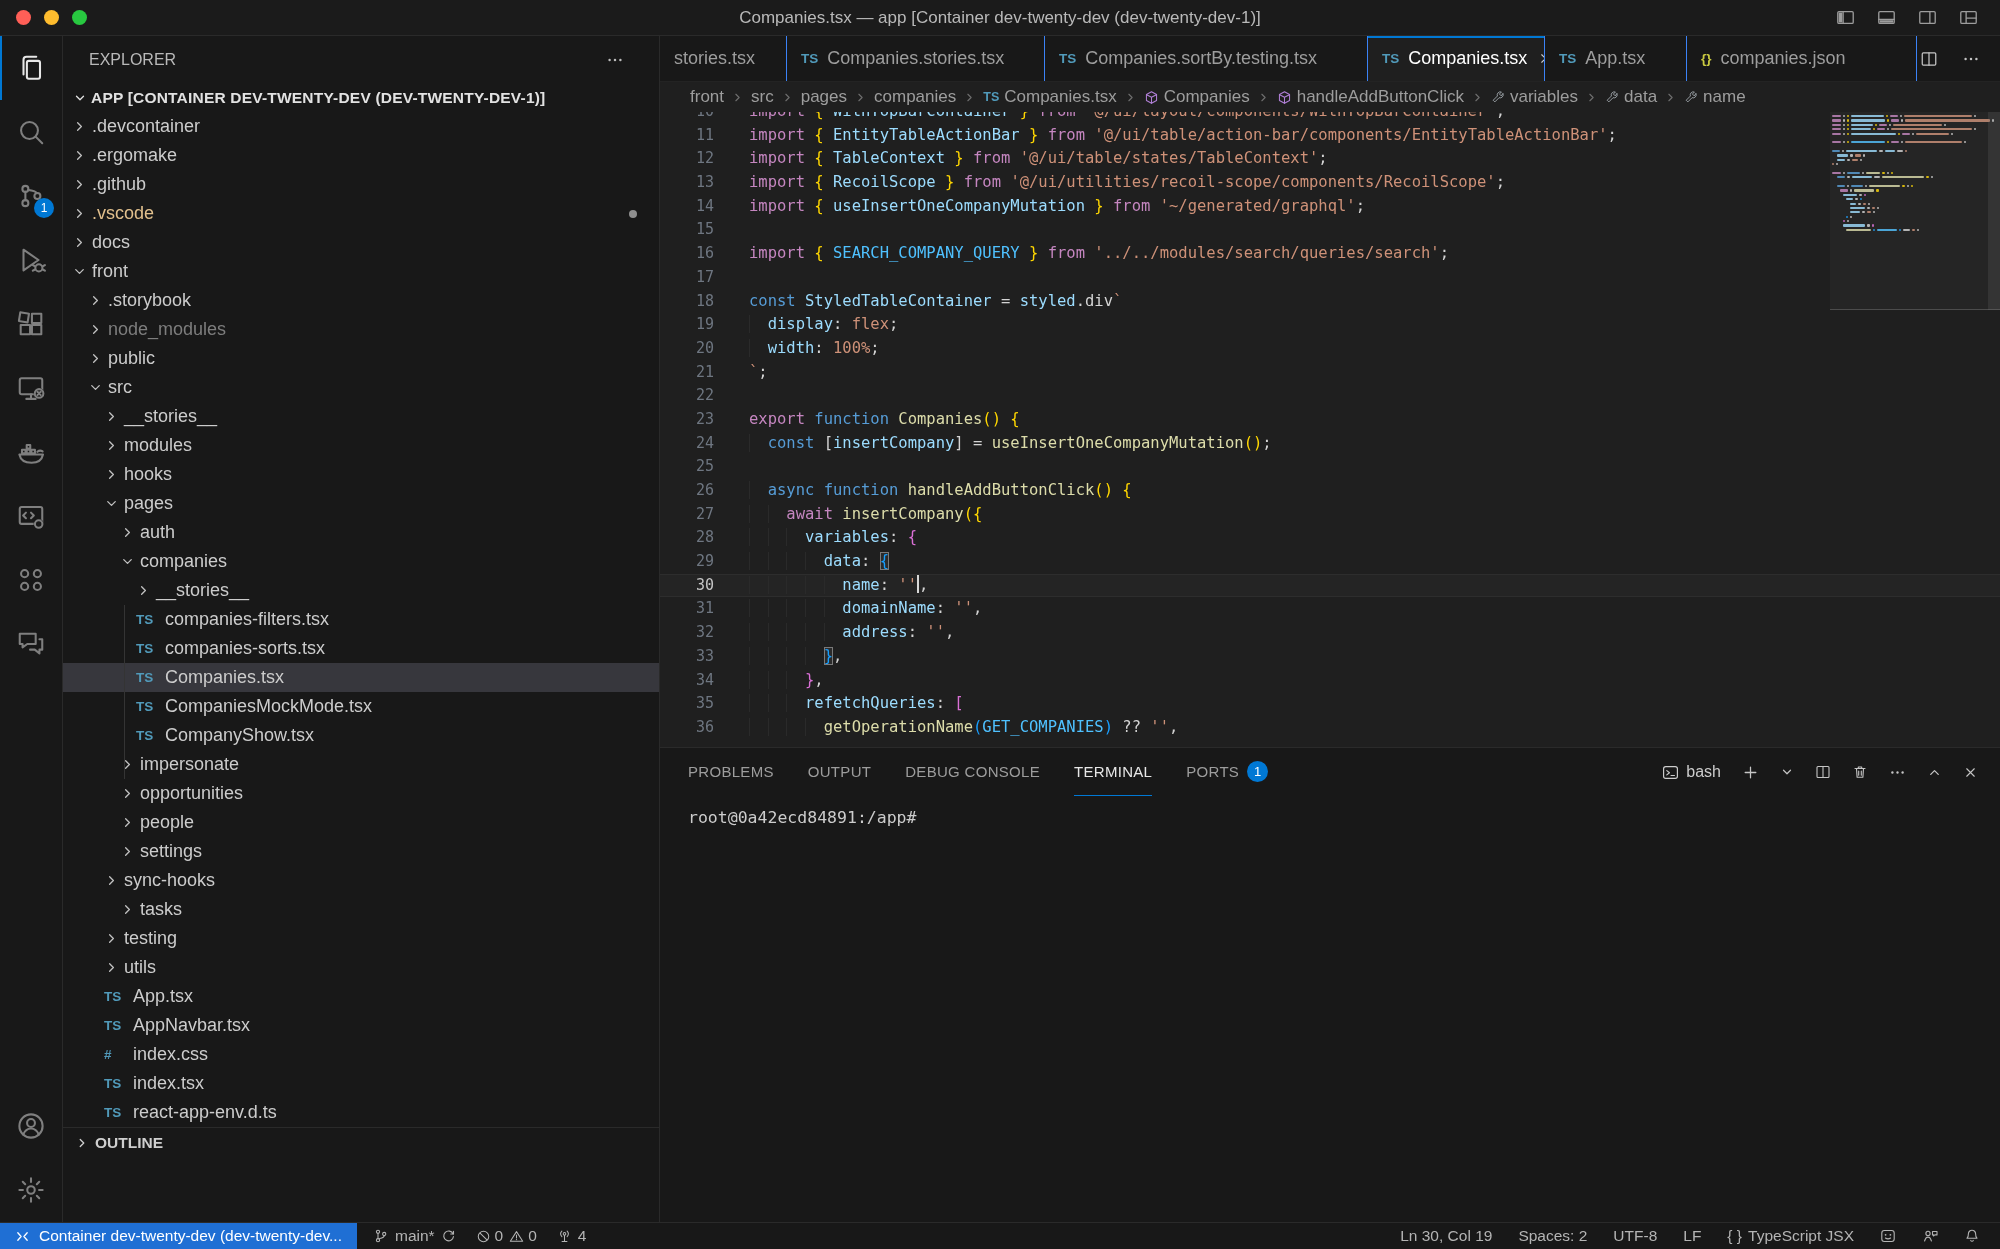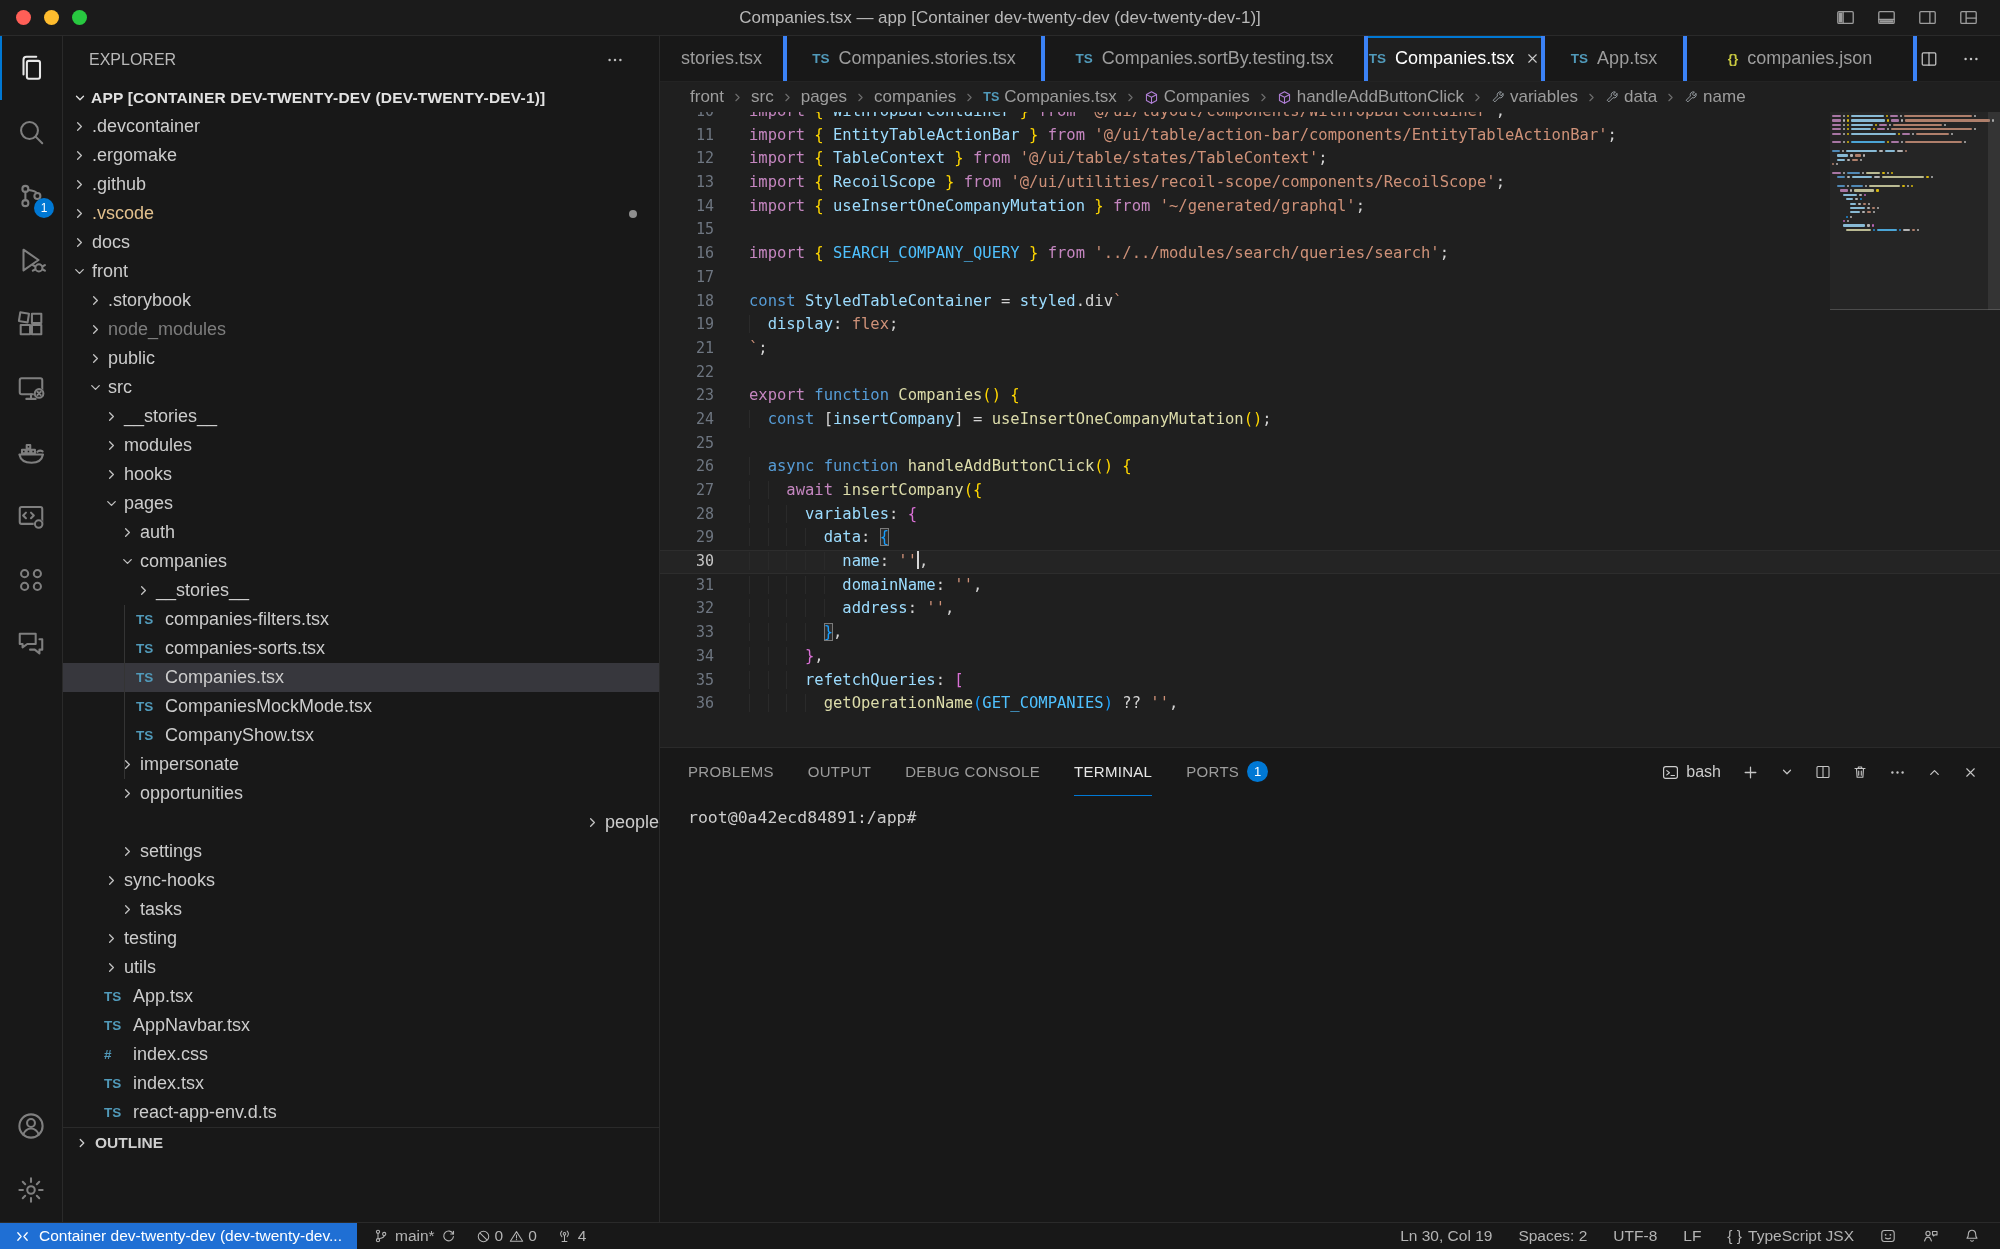--- a/index.html
+++ b/index.html
@@ -40,21 +40,21 @@
   .row.modified .label { color:#e2c08d; }
   .fico { flex:none; width:24px; font-size:13.5px; font-weight:bold; color:#519aba; text-align:left; }
   .gitdot { position:absolute; right:22px; top:11px; width:8px; height:8px; border-radius:50%; background:#8f8f8f; }
   .tree-guide { position:absolute; width:1px; background:#343434; left:61px; }
   .sb-foot-row { height:30px; display:flex; align-items:center; border-top:1px solid #2a2a2a; font-weight:bold; font-size:15.5px; color:#cfcfcf; padding-left:12px; }
   .sb-foot-row .chev { margin-right:6px; }
 
   
   .editor-col { flex:1; display:flex; flex-direction:column; min-width:0; }
   .tabs { height:46px; background:#181818; display:flex; border-bottom:1px solid #232323; }
-  .tab { flex:none; display:flex; align-items:center; gap:9px; padding:0 14px; font-size:18px; color:#9d9d9d; border-right:4px solid #3b82f6; overflow:hidden; white-space:nowrap;justify-content:center; }
+  .tab { flex:none; display:flex; align-items:center; gap:9px; padding:0 14px; font-size:18px; color:#9d9d9d; border-right:1px solid #3b82f6; overflow:hidden; white-space:nowrap; }
   .tab.active { background:#1f1f1f; color:#ffffff; box-shadow:inset 0 2px 0 #0078d4; }
   .tab .tico { font-size:13.5px; font-weight:bold; color:#519aba; }
   .tab .tico.json { color:#cbcb41; }
   .tab-close { color:#cccccc; margin-left:2px; }
   .tab-actions { margin-left:auto; display:flex; align-items:center; gap:24px; padding-right:20px; color:#c5c5c5; }
 
   .breadcrumbs { height:30px; display:flex; align-items:center; padding-left:30px; font-size:17px; color:#9d9d9d; background:#1f1f1f; }
   .bc-item { display:flex; align-items:center; gap:5px; white-space:nowrap; }
   .bc-sep { color:#6e6e6e; margin:0 7px; }
   .bc-ico-ts { font-size:12.5px; font-weight:bold; color:#519aba; }
@@ -422,21 +422,21 @@
           <span class="label">impersonate</span>
         </div>
         <div class="row" style="padding-left: 57px;">
           <span class="chev">
             <svg width="15" height="15" viewBox="0 0 16 16" fill="none" stroke="currentColor" stroke-width="1.4" stroke-linecap="round" stroke-linejoin="round">
               <path d="M6 4l4 4-4 4"></path>
             </svg>
           </span>
           <span class="label">opportunities</span>
         </div>
-        <div class="row" style="padding-left: 57px; justify-content: flex-end;">
+        <div class="row" style="padding-left: 57px;">
           <span class="chev">
             <svg width="15" height="15" viewBox="0 0 16 16" fill="none" stroke="currentColor" stroke-width="1.4" stroke-linecap="round" stroke-linejoin="round">
               <path d="M6 4l4 4-4 4"></path>
             </svg>
           </span>
           <span class="label">people</span>
         </div>
         <div class="row" style="padding-left: 57px;">
           <span class="chev">
             <svg width="15" height="15" viewBox="0 0 16 16" fill="none" stroke="currentColor" stroke-width="1.4" stroke-linecap="round" stroke-linejoin="round">
@@ -665,20 +665,21 @@
           <div class="line"><span class="ln">10</span><span class="lc"><span class="tk" style="color:#C586C0">import</span><span class="tk" style="color:#D4D4D4"> </span><span class="tk" style="color:#FFD700">{</span><span class="tk" style="color:#9CDCFE"> WithTopBarContainer </span><span class="tk" style="color:#FFD700">}</span><span class="tk" style="color:#C586C0"> from</span><span class="tk" style="color:#D4D4D4"> </span><span class="tk" style="color:#CE9178">'@/ui/layout/components/WithTopBarContainer'</span><span class="tk" style="color:#D4D4D4">;</span></span></div>
           <div class="line"><span class="ln">11</span><span class="lc"><span class="tk" style="color:#C586C0">import</span><span class="tk" style="color:#D4D4D4"> </span><span class="tk" style="color:#FFD700">{</span><span class="tk" style="color:#9CDCFE"> EntityTableActionBar </span><span class="tk" style="color:#FFD700">}</span><span class="tk" style="color:#C586C0"> from</span><span class="tk" style="color:#D4D4D4"> </span><span class="tk" style="color:#CE9178">'@/ui/table/action-bar/components/EntityTableActionBar'</span><span class="tk" style="color:#D4D4D4">;</span></span></div>
           <div class="line"><span class="ln">12</span><span class="lc"><span class="tk" style="color:#C586C0">import</span><span class="tk" style="color:#D4D4D4"> </span><span class="tk" style="color:#FFD700">{</span><span class="tk" style="color:#9CDCFE"> TableContext </span><span class="tk" style="color:#FFD700">}</span><span class="tk" style="color:#C586C0"> from</span><span class="tk" style="color:#D4D4D4"> </span><span class="tk" style="color:#CE9178">'@/ui/table/states/TableContext'</span><span class="tk" style="color:#D4D4D4">;</span></span></div>
           <div class="line"><span class="ln">13</span><span class="lc"><span class="tk" style="color:#C586C0">import</span><span class="tk" style="color:#D4D4D4"> </span><span class="tk" style="color:#FFD700">{</span><span class="tk" style="color:#9CDCFE"> RecoilScope </span><span class="tk" style="color:#FFD700">}</span><span class="tk" style="color:#C586C0"> from</span><span class="tk" style="color:#D4D4D4"> </span><span class="tk" style="color:#CE9178">'@/ui/utilities/recoil-scope/components/RecoilScope'</span><span class="tk" style="color:#D4D4D4">;</span></span></div>
           <div class="line"><span class="ln">14</span><span class="lc"><span class="tk" style="color:#C586C0">import</span><span class="tk" style="color:#D4D4D4"> </span><span class="tk" style="color:#FFD700">{</span><span class="tk" style="color:#9CDCFE"> useInsertOneCompanyMutation </span><span class="tk" style="color:#FFD700">}</span><span class="tk" style="color:#C586C0"> from</span><span class="tk" style="color:#D4D4D4"> </span><span class="tk" style="color:#CE9178">'~/generated/graphql'</span><span class="tk" style="color:#D4D4D4">;</span></span></div>
           <div class="line"><span class="ln">15</span><span class="lc"></span></div>
           <div class="line"><span class="ln">16</span><span class="lc"><span class="tk" style="color:#C586C0">import</span><span class="tk" style="color:#D4D4D4"> </span><span class="tk" style="color:#FFD700">{</span><span class="tk" style="color:#4FC1FF"> SEARCH_COMPANY_QUERY </span><span class="tk" style="color:#FFD700">}</span><span class="tk" style="color:#C586C0"> from</span><span class="tk" style="color:#D4D4D4"> </span><span class="tk" style="color:#CE9178">'../../modules/search/queries/search'</span><span class="tk" style="color:#D4D4D4">;</span></span></div>
           <div class="line"><span class="ln">17</span><span class="lc"></span></div>
           <div class="line"><span class="ln">18</span><span class="lc"><span class="tk" style="color:#569CD6">const</span><span class="tk" style="color:#D4D4D4"> </span><span class="tk" style="color:#9CDCFE">StyledTableContainer</span><span class="tk" style="color:#D4D4D4"> = </span><span class="tk" style="color:#9CDCFE">styled</span><span class="tk" style="color:#D4D4D4">.div</span><span class="tk" style="color:#CE9178">`</span></span></div>
           <div class="line"><span class="ln">19</span><span class="lc"><span class="tk ind" style="color:#D4D4D4">  </span><span class="tk" style="color:#9CDCFE">display</span><span class="tk" style="color:#D4D4D4">: </span><span class="tk" style="color:#CE9178">flex</span><span class="tk" style="color:#D4D4D4">;</span></span></div>
+          <div class="line"><span class="ln">20</span><span class="lc"><span class="tk ind" style="color:#D4D4D4">  </span><span class="tk" style="color:#9CDCFE">width</span><span class="tk" style="color:#D4D4D4">: </span><span class="tk" style="color:#CE9178">100%</span><span class="tk" style="color:#D4D4D4">;</span></span></div>
           <div class="line"><span class="ln">21</span><span class="lc"><span class="tk" style="color:#CE9178">`</span><span class="tk" style="color:#D4D4D4">;</span></span></div>
           <div class="line"><span class="ln">22</span><span class="lc"></span></div>
           <div class="line"><span class="ln">23</span><span class="lc"><span class="tk" style="color:#C586C0">export</span><span class="tk" style="color:#D4D4D4"> </span><span class="tk" style="color:#569CD6">function</span><span class="tk" style="color:#D4D4D4"> </span><span class="tk" style="color:#DCDCAA">Companies</span><span class="tk" style="color:#FFD700">()</span><span class="tk" style="color:#D4D4D4"> </span><span class="tk" style="color:#FFD700">{</span></span></div>
           <div class="line"><span class="ln">24</span><span class="lc"><span class="tk ind" style="color:#D4D4D4">  </span><span class="tk" style="color:#569CD6">const</span><span class="tk" style="color:#D4D4D4"> [</span><span class="tk" style="color:#9CDCFE">insertCompany</span><span class="tk" style="color:#D4D4D4">] = </span><span class="tk" style="color:#DCDCAA">useInsertOneCompanyMutation</span><span class="tk" style="color:#FFD700">()</span><span class="tk" style="color:#D4D4D4">;</span></span></div>
           <div class="line"><span class="ln">25</span><span class="lc"></span></div>
           <div class="line"><span class="ln">26</span><span class="lc"><span class="tk ind" style="color:#D4D4D4">  </span><span class="tk" style="color:#569CD6">async</span><span class="tk" style="color:#D4D4D4"> </span><span class="tk" style="color:#569CD6">function</span><span class="tk" style="color:#D4D4D4"> </span><span class="tk" style="color:#DCDCAA">handleAddButtonClick</span><span class="tk" style="color:#FFD700">()</span><span class="tk" style="color:#D4D4D4"> </span><span class="tk" style="color:#FFD700">{</span></span></div>
           <div class="line"><span class="ln">27</span><span class="lc"><span class="tk ind" style="color:#D4D4D4">    </span><span class="tk" style="color:#C586C0">await</span><span class="tk" style="color:#D4D4D4"> </span><span class="tk" style="color:#DCDCAA">insertCompany</span><span class="tk" style="color:#FFD700">({</span></span></div>
           <div class="line"><span class="ln">28</span><span class="lc"><span class="tk ind" style="color:#D4D4D4">      </span><span class="tk" style="color:#9CDCFE">variables</span><span class="tk" style="color:#D4D4D4">: </span><span class="tk" style="color:#DA70D6">{</span></span></div>
           <div class="line"><span class="ln">29</span><span class="lc"><span class="tk ind" style="color:#D4D4D4">        </span><span class="tk" style="color:#9CDCFE">data</span><span class="tk" style="color:#D4D4D4">: </span><span class="tk bm" style="color:#179FFF">{</span></span></div>
           <div class="line cur"><span class="ln">30</span><span class="lc"><span class="tk ind" style="color:#D4D4D4">          </span><span class="tk" style="color:#9CDCFE">name</span><span class="tk" style="color:#D4D4D4">: </span><span class="tk" style="color:#CE9178">''</span><span class="caret"></span><span class="tk" style="color:#D4D4D4">,</span></span></div>

